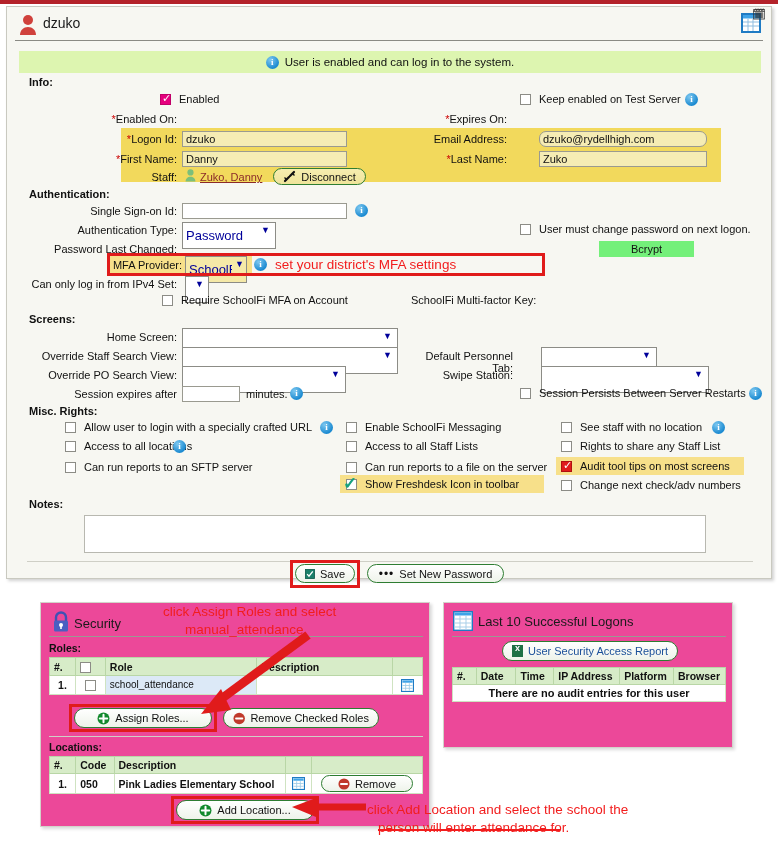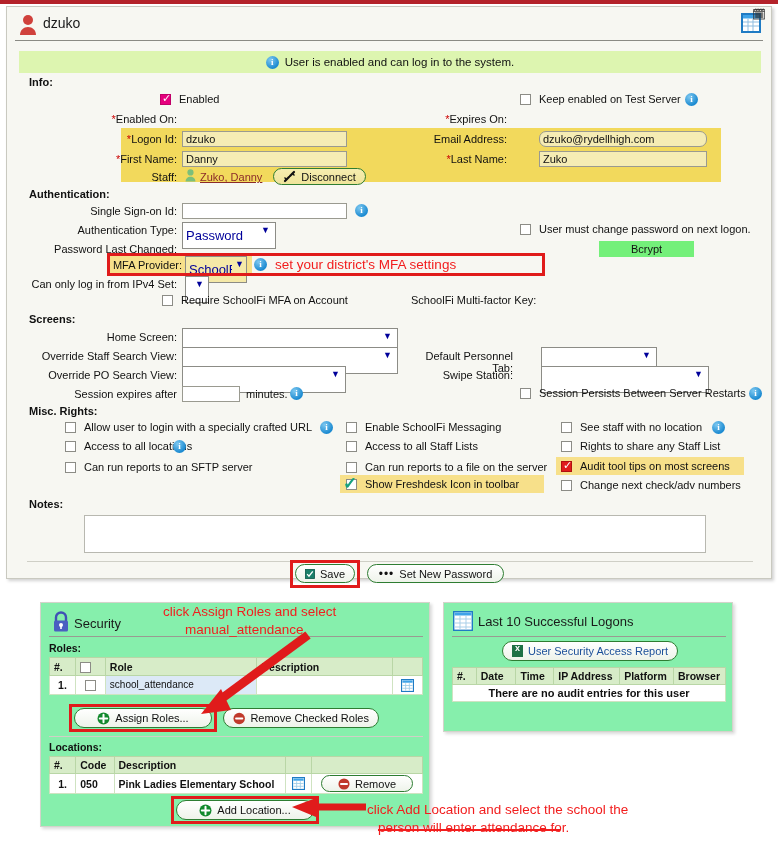--- a/index.html
+++ b/index.html
@@ -88,21 +88,21 @@
   .btn {
     position:absolute; display:flex; align-items:center; justify-content:center; gap:5px;
     border:1px solid #2e7d32; border-radius:11px;
     background:linear-gradient(#ffffff,#eef3ea);
     font-size:11px; color:#111; white-space:nowrap; padding:0 9px;
   }
   .btn.alt { border-radius:12px; }
 
   
   .panel {
-    position:absolute; background:#86efac; border:1px solid #d3d3ca;
+    position:absolute; background:#ec4899; border:1px solid #d3d3ca;
     box-shadow: 2px 2px 3px rgba(0,0,0,0.15);
   }
   .panel-title { position:absolute; font-size:13px; color:#1a1a1a; }
   .panel-rule { position:absolute; height:1px; background:#9a9a92; }
   .sub-label { position:absolute; font-size:10.5px; font-weight:bold; color:#111; }
 
   table.grid { position:absolute; border-collapse:collapse; font-size:10.5px; }
   table.grid th {
     background:#d7ecc8; border:1px solid #b9d6a6; font-weight:bold; color:#111;
     padding:2px 4px; text-align:left; white-space:nowrap;
@@ -427,21 +427,21 @@
     <div class="btn" style="left:135px; top:197px; width:138px; height:20px;">
       <svg style="width:13px;height:13px;" viewBox="0 0 13 13">
         <circle cx="6.5" cy="6.5" r="6" fill="#138a2e"></circle>
         <path d="M6.5 2.8v7.4M2.8 6.5h7.4" stroke="#fff" stroke-width="2" stroke-linecap="round"></path>
       </svg>
       <span>Add Location...</span>
     </div>
     <div class="redbox" style="left:130px; top:193px; width:148px; height:28px;"></div>
   </div>
 
-  <div class="panel" style="left:443px; top:602px; width:290px; height:130px;">
+  <div class="panel" style="left:443px; top:602px; width:290px; height:146px;">
     <svg style="position:absolute; left:9px; top:8px; width:20px; height:20px;" viewBox="0 0 20 20">
       <rect x="0.5" y="0.5" width="19" height="19" fill="#fff" stroke="#1f7bc4" stroke-width="1.8"></rect>
       <rect x="1.5" y="1.5" width="17" height="3" fill="#3fa3e8"></rect>
       <path d="M1.5 8h17M1.5 12h17M1.5 16h17M7 5v14M13 5v14" stroke="#a9cfe8" stroke-width="1"></path>
     </svg>
     <div class="panel-title" style="left:34px; top:11px;">Last 10 Successful Logons</div>
     <div class="panel-rule" style="left:8px; top:33px; width:274px;"></div>
 
     <div class="btn" style="left:58px; top:38px; width:176px; height:20px;">
       <span class="xls-icon"></span>

